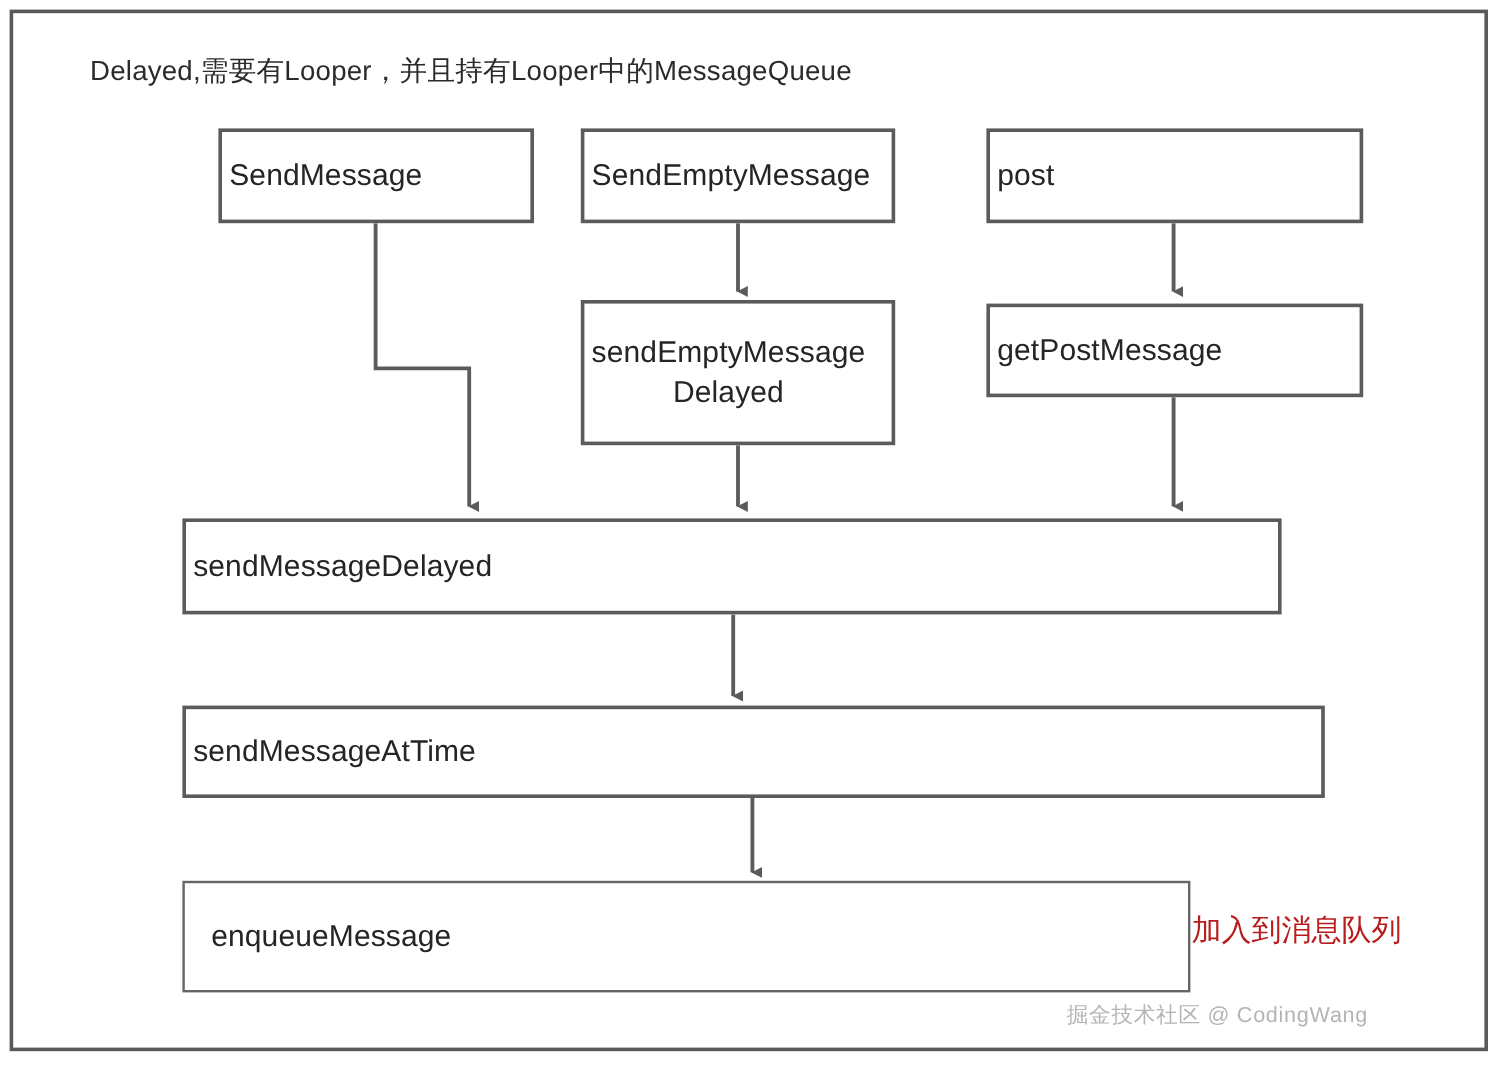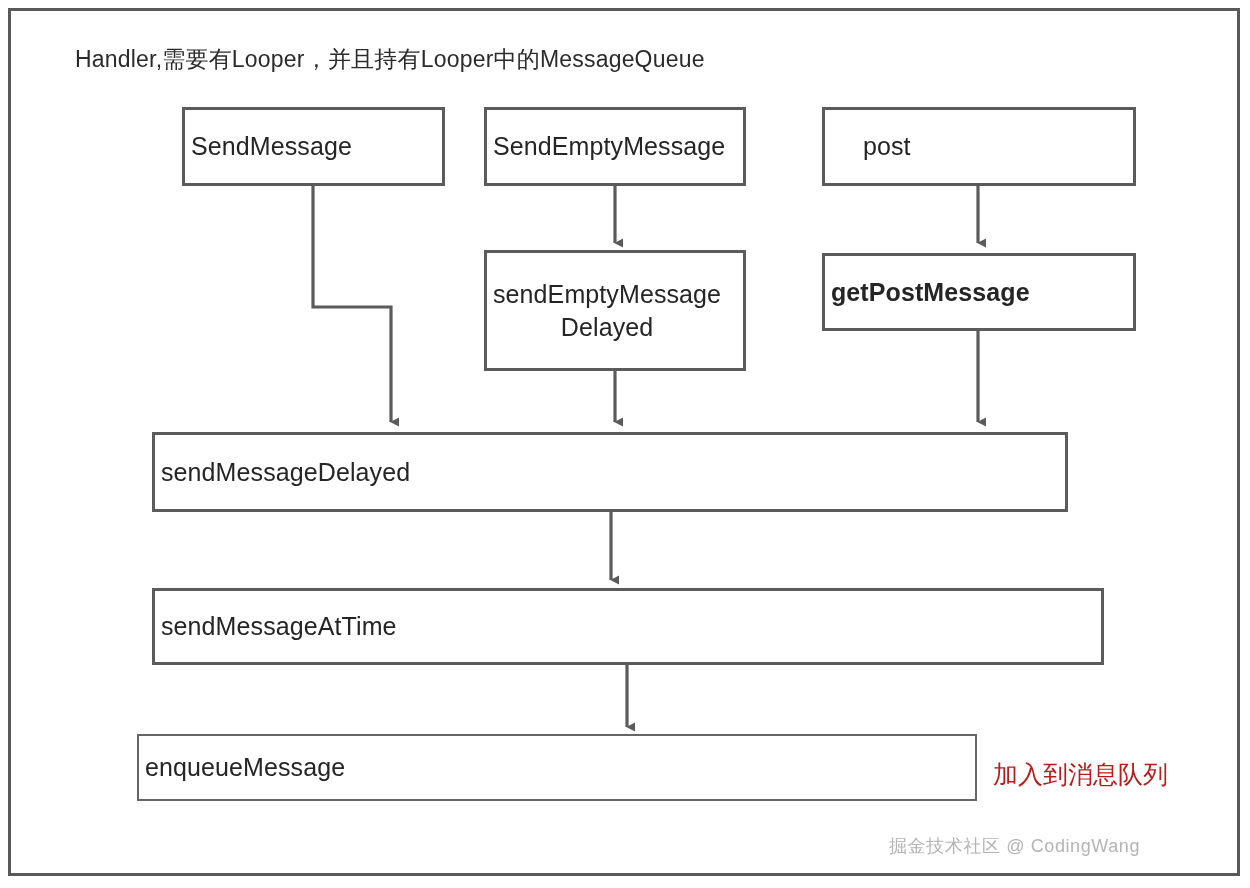--- a/index.html
+++ b/index.html
@@ -85,21 +85,21 @@
     letter-spacing: 0.6px;
   }
 </style>
 </head>
 <body>
 
 <div id="canvas">
 
   <div id="outer-frame"></div>
 
-  <div id="header-note">Handler,需要有Looper，并且持有Looper中的MessageQueue</div>
+  <div id="header-note">Delayed,需要有Looper，并且持有Looper中的MessageQueue</div>
 
   <svg id="connectors" viewBox="0 0 1250 888" xmlns="http://www.w3.org/2000/svg">
     <defs>
       <marker id="arrowhead" markerWidth="10" markerHeight="9" refX="5" refY="8.2" orient="auto" markerUnits="userSpaceOnUse">
         <polygon points="0.4,0 9.6,0 5,9" fill="#5b5b5b"></polygon>
       </marker>
     </defs>
 
     <g>
       <line x1="615" y1="186" x2="615" y2="243" stroke="#5b5b5b" stroke-width="3.2" marker-end="url(#arrowhead)"></line>
@@ -131,42 +131,42 @@
   </svg>
 
   <div class="node" style="left:182px; top:107px; width:263px; height:79px;">
     <span class="node-label">SendMessage</span>
   </div>
 
   <div class="node" style="left:484px; top:107px; width:262px; height:79px;">
     <span class="node-label">SendEmptyMessage</span>
   </div>
 
-  <div class="node" style="left:822px; top:107px; width:314px; height:79px;padding-left:32px;">
+  <div class="node" style="left:822px; top:107px; width:314px; height:79px;">
     <span class="node-label">post</span>
   </div>
 
   <div class="node" style="left:484px; top:250px; width:262px; height:121px;">
     <span class="node-label">sendEmptyMessage
 Delayed</span>
   </div>
 
-  <div class="node" style="left:822px; top:253px; width:314px; height:78px;font-weight:bold;">
+  <div class="node" style="left:822px; top:253px; width:314px; height:78px;">
     <span class="node-label">getPostMessage</span>
   </div>
 
   <div class="node" style="left:152px; top:432px; width:916px; height:80px;">
     <span class="node-label">sendMessageDelayed</span>
   </div>
 
   <div class="node" style="left:152px; top:588px; width:952px; height:77px;">
     <span class="node-label">sendMessageAtTime</span>
   </div>
 
-  <div class="node thin" style="left:137px; top:734px; width:840px; height:67px;">
+  <div class="node thin" style="left:152px; top:734px; width:840px; height:93px;padding-left:16px;">
     <span class="node-label">enqueueMessage</span>
   </div>
 
   <div id="side-note">加入到消息队列</div>
 
   <div id="watermark">掘金技术社区 @ CodingWang</div>
 
 </div>
 
 </body></html>

